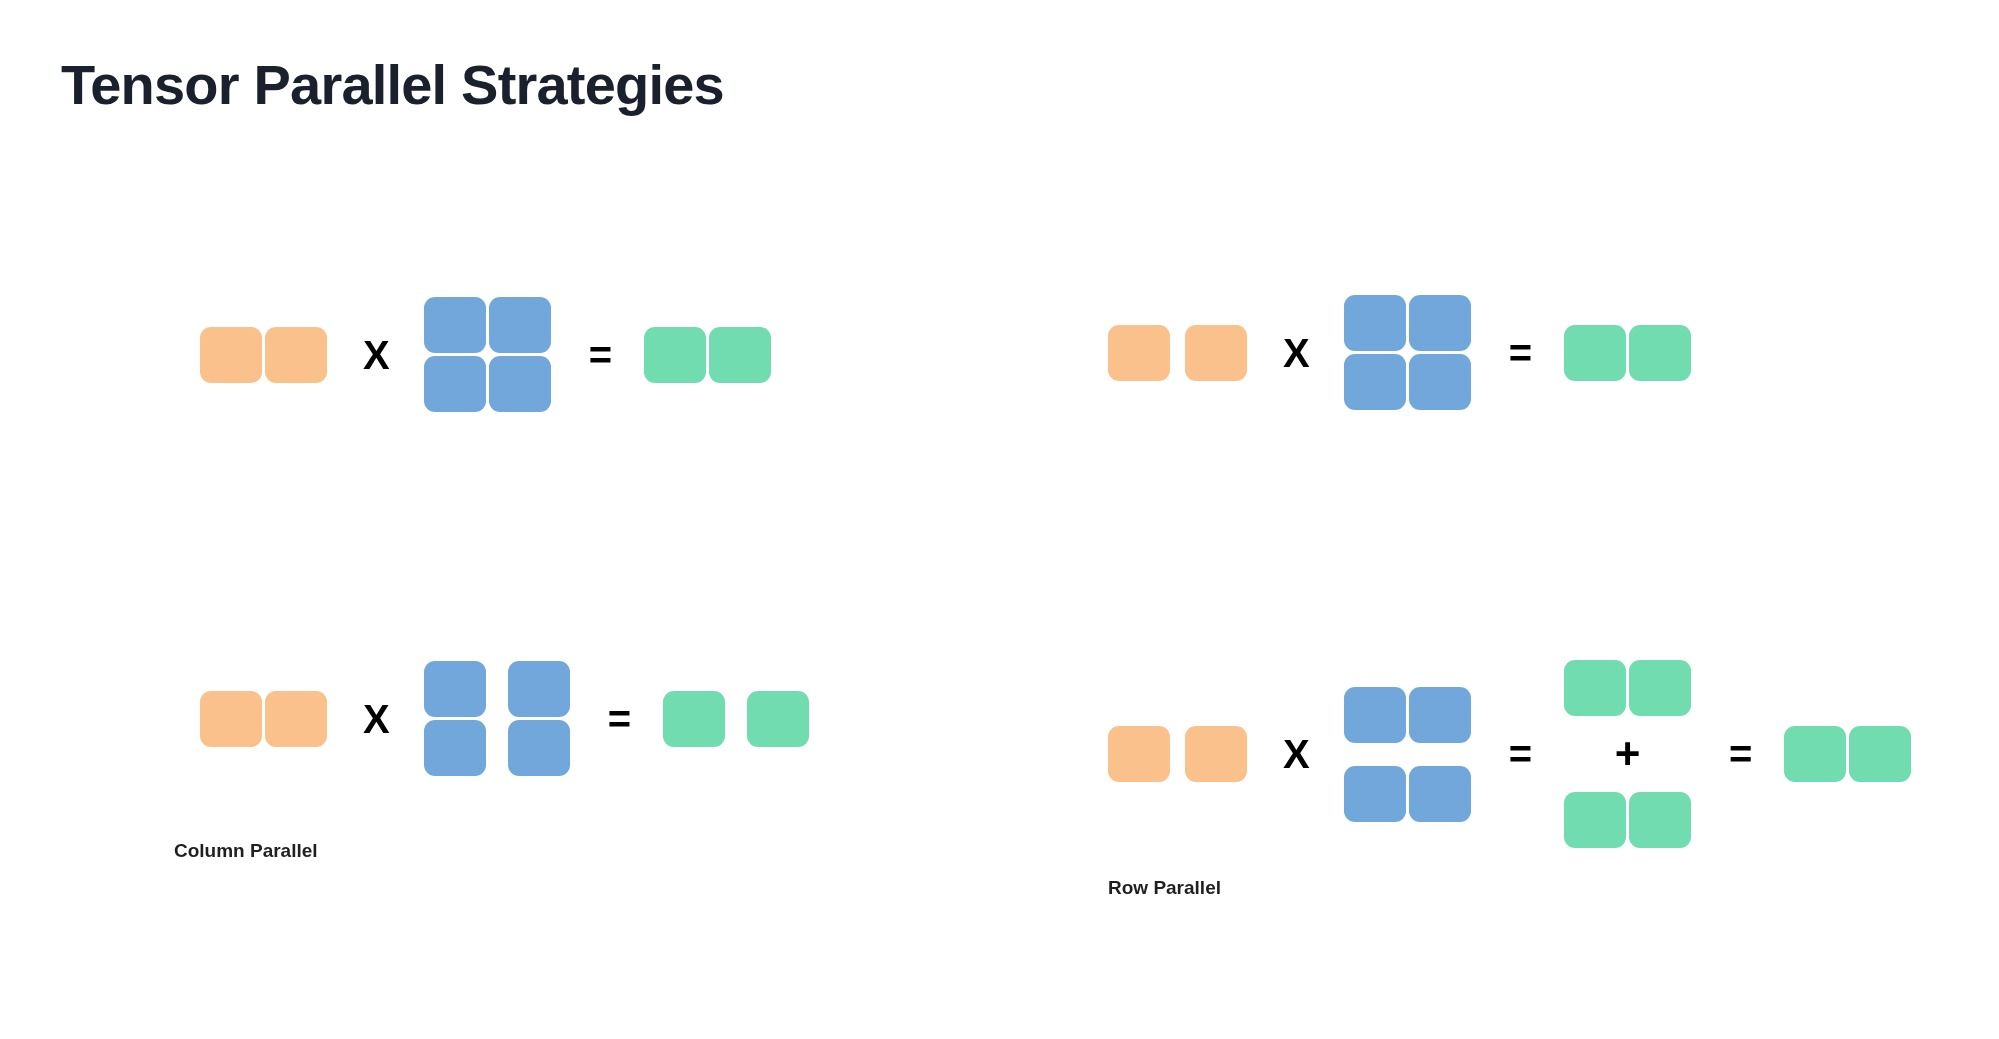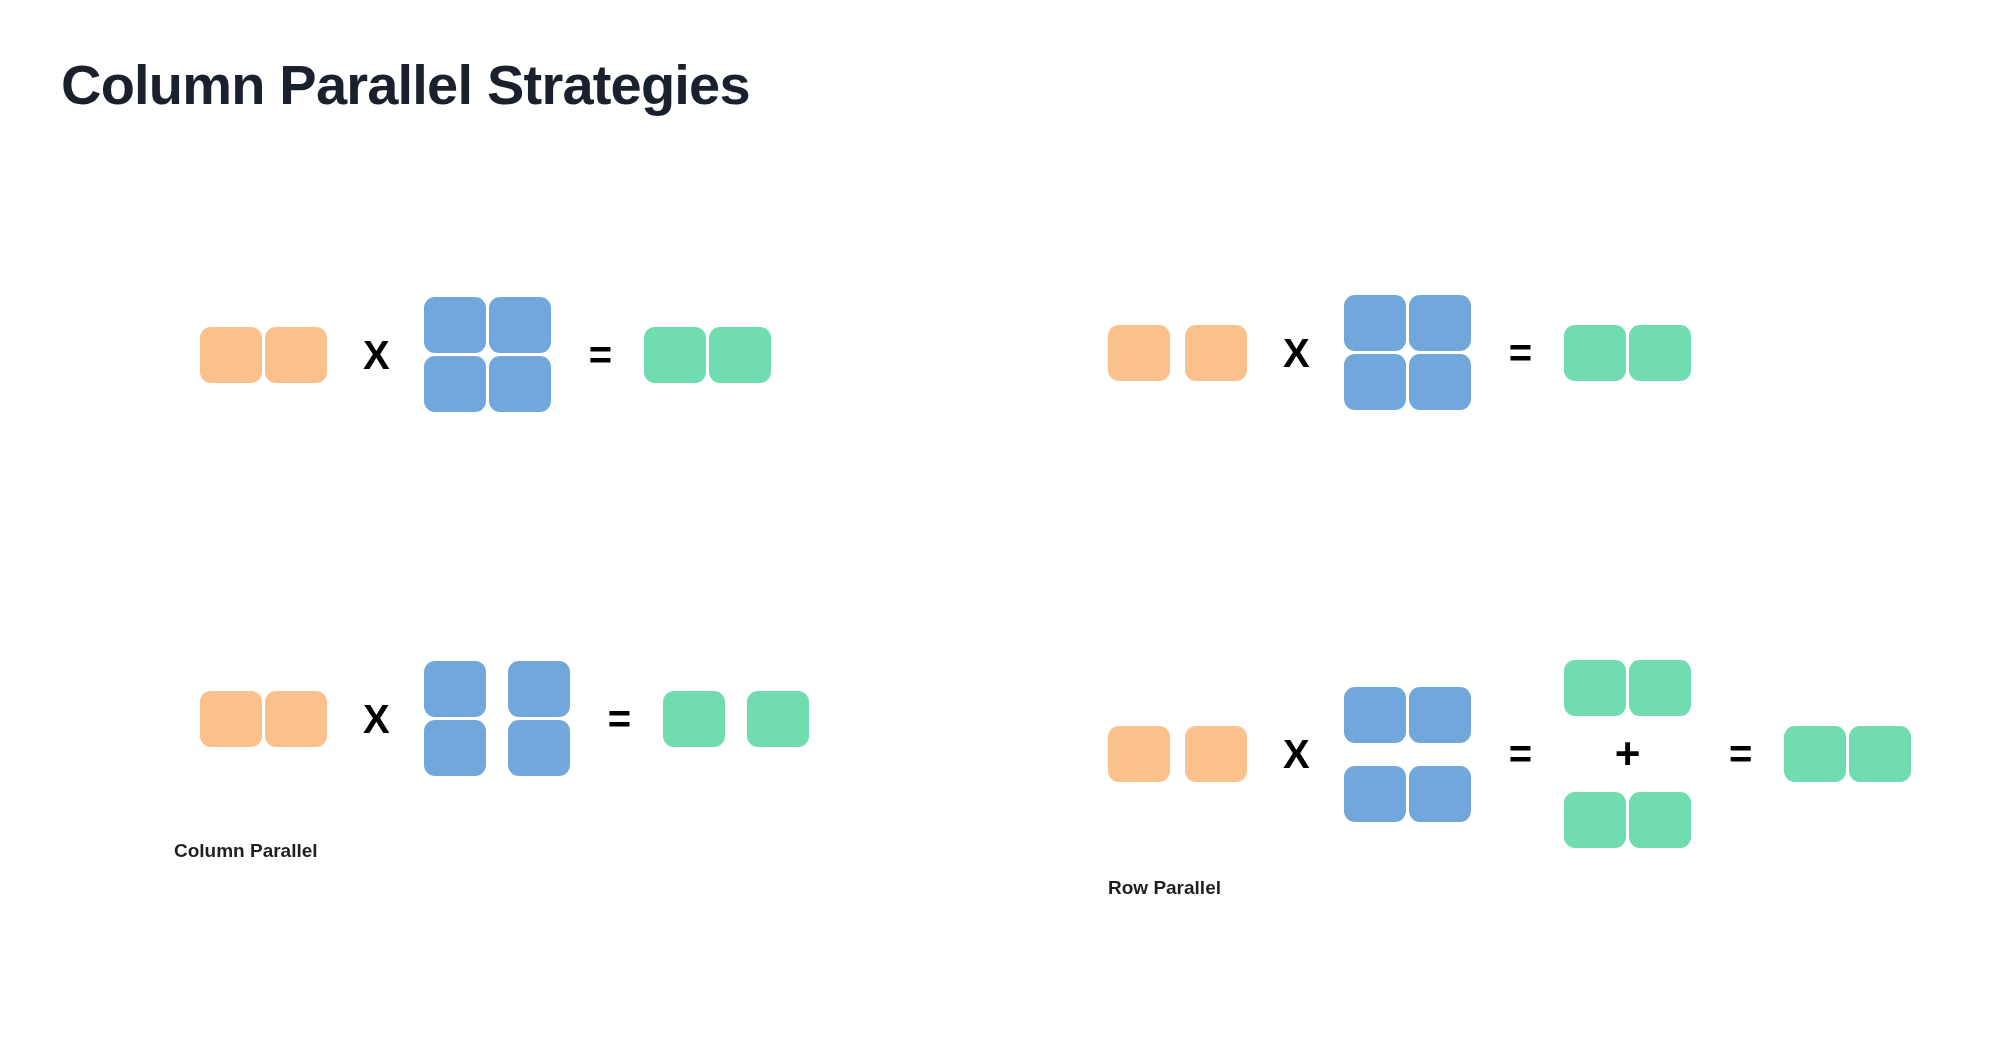--- a/index.html
+++ b/index.html
@@ -97,21 +97,21 @@
     position: absolute;
     font-size: 19px;
     font-weight: bold;
     color: #1f1f1f;
     white-space: nowrap;
   }
 </style>
 </head>
 <body>
 
-<div id="page-title">Column Parallel Strategies</div>
+<div id="page-title">Tensor Parallel Strategies</div>
 
 <div class="panel equation" style="left:200px; top:297px;">
 
   <div class="matrix rgap-tight">
     <div class="mrow gap-tight">
       <div class="cell c-orange"></div>
       <div class="cell c-orange"></div>
     </div>
   </div>
 

